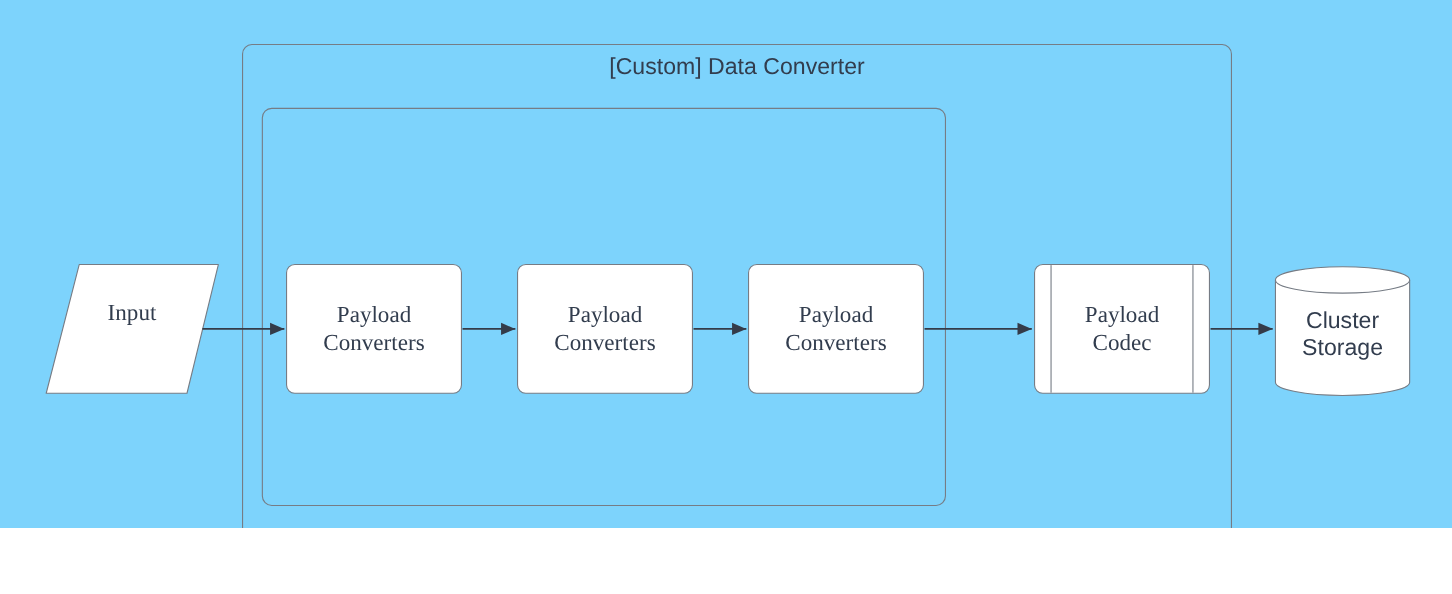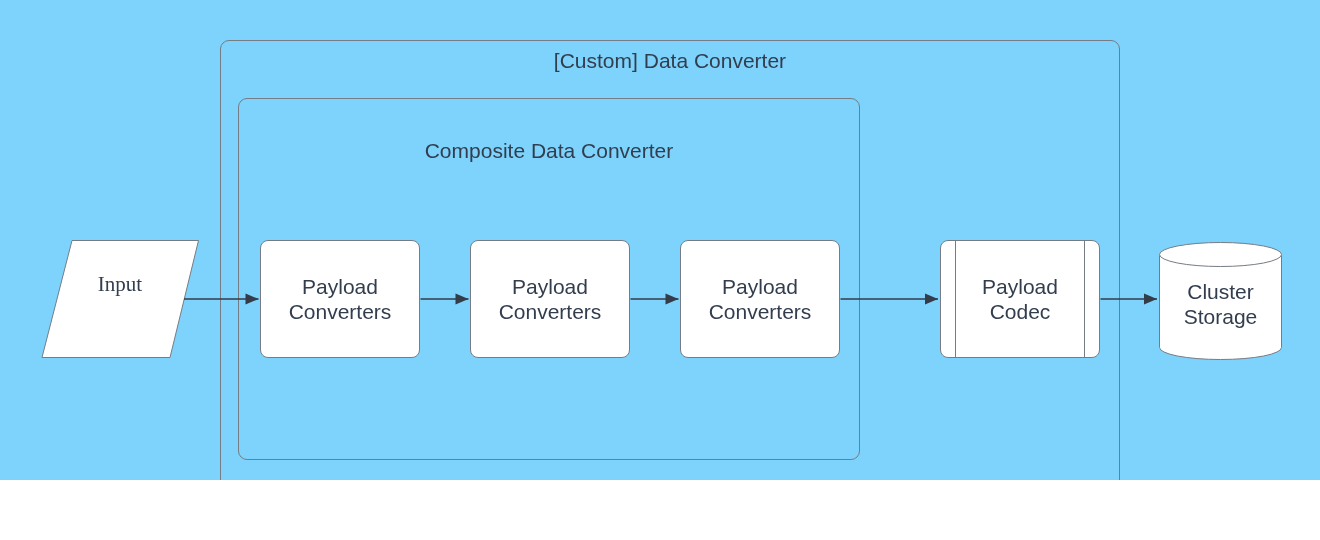--- a/index.html
+++ b/index.html
@@ -36,20 +36,21 @@
     text-align: center;
     font-size: 21px;
     line-height: 25px;
     white-space: pre-line;
     color: #323d4e;
   }
   .rect-node {
     border: 1px solid #767c85;
     border-radius: 8px;
     background: #ffffff;
+    font-family: Liberation Serif, serif;
   }
   .codec-line {
     position: absolute;
     top: 0;
     bottom: 0;
     width: 1px;
     background: #767c85;
   }
   .svg-layer {
     position: absolute;
@@ -73,21 +74,20 @@
 </style>
 </head>
 <body>
 
 <div class="canvas">
 
   <div class="container-box" style="left:220px; top:40px; width:900px; height:459px;"></div>
   <div class="container-label" style="left:220px; top:48px; width:900px;">[Custom] Data Converter</div>
 
   <div class="container-box" style="left:238px; top:98px; width:622px; height:362px;"></div>
-  <div class="container-label" style="left:238px; top:138px; width:622px;">Composite Data Converter</div>
 
   <svg class="svg-layer" viewBox="0 0 1320 540">
     <defs>
       <marker id="ah" markerUnits="userSpaceOnUse" markerWidth="14" markerHeight="12" viewBox="0 0 14 12" refX="13.5" refY="6" orient="auto">
         <path d="M0.5,0.5 L13.5,6 L0.5,11.5 Z" fill="#343b49"></path>
       </marker>
     </defs>
 
     <path class="shape-outline" d="M 72,240.5 L 198.5,240.5 L 170,357.5 L 42,357.5 Z"></path>
 

